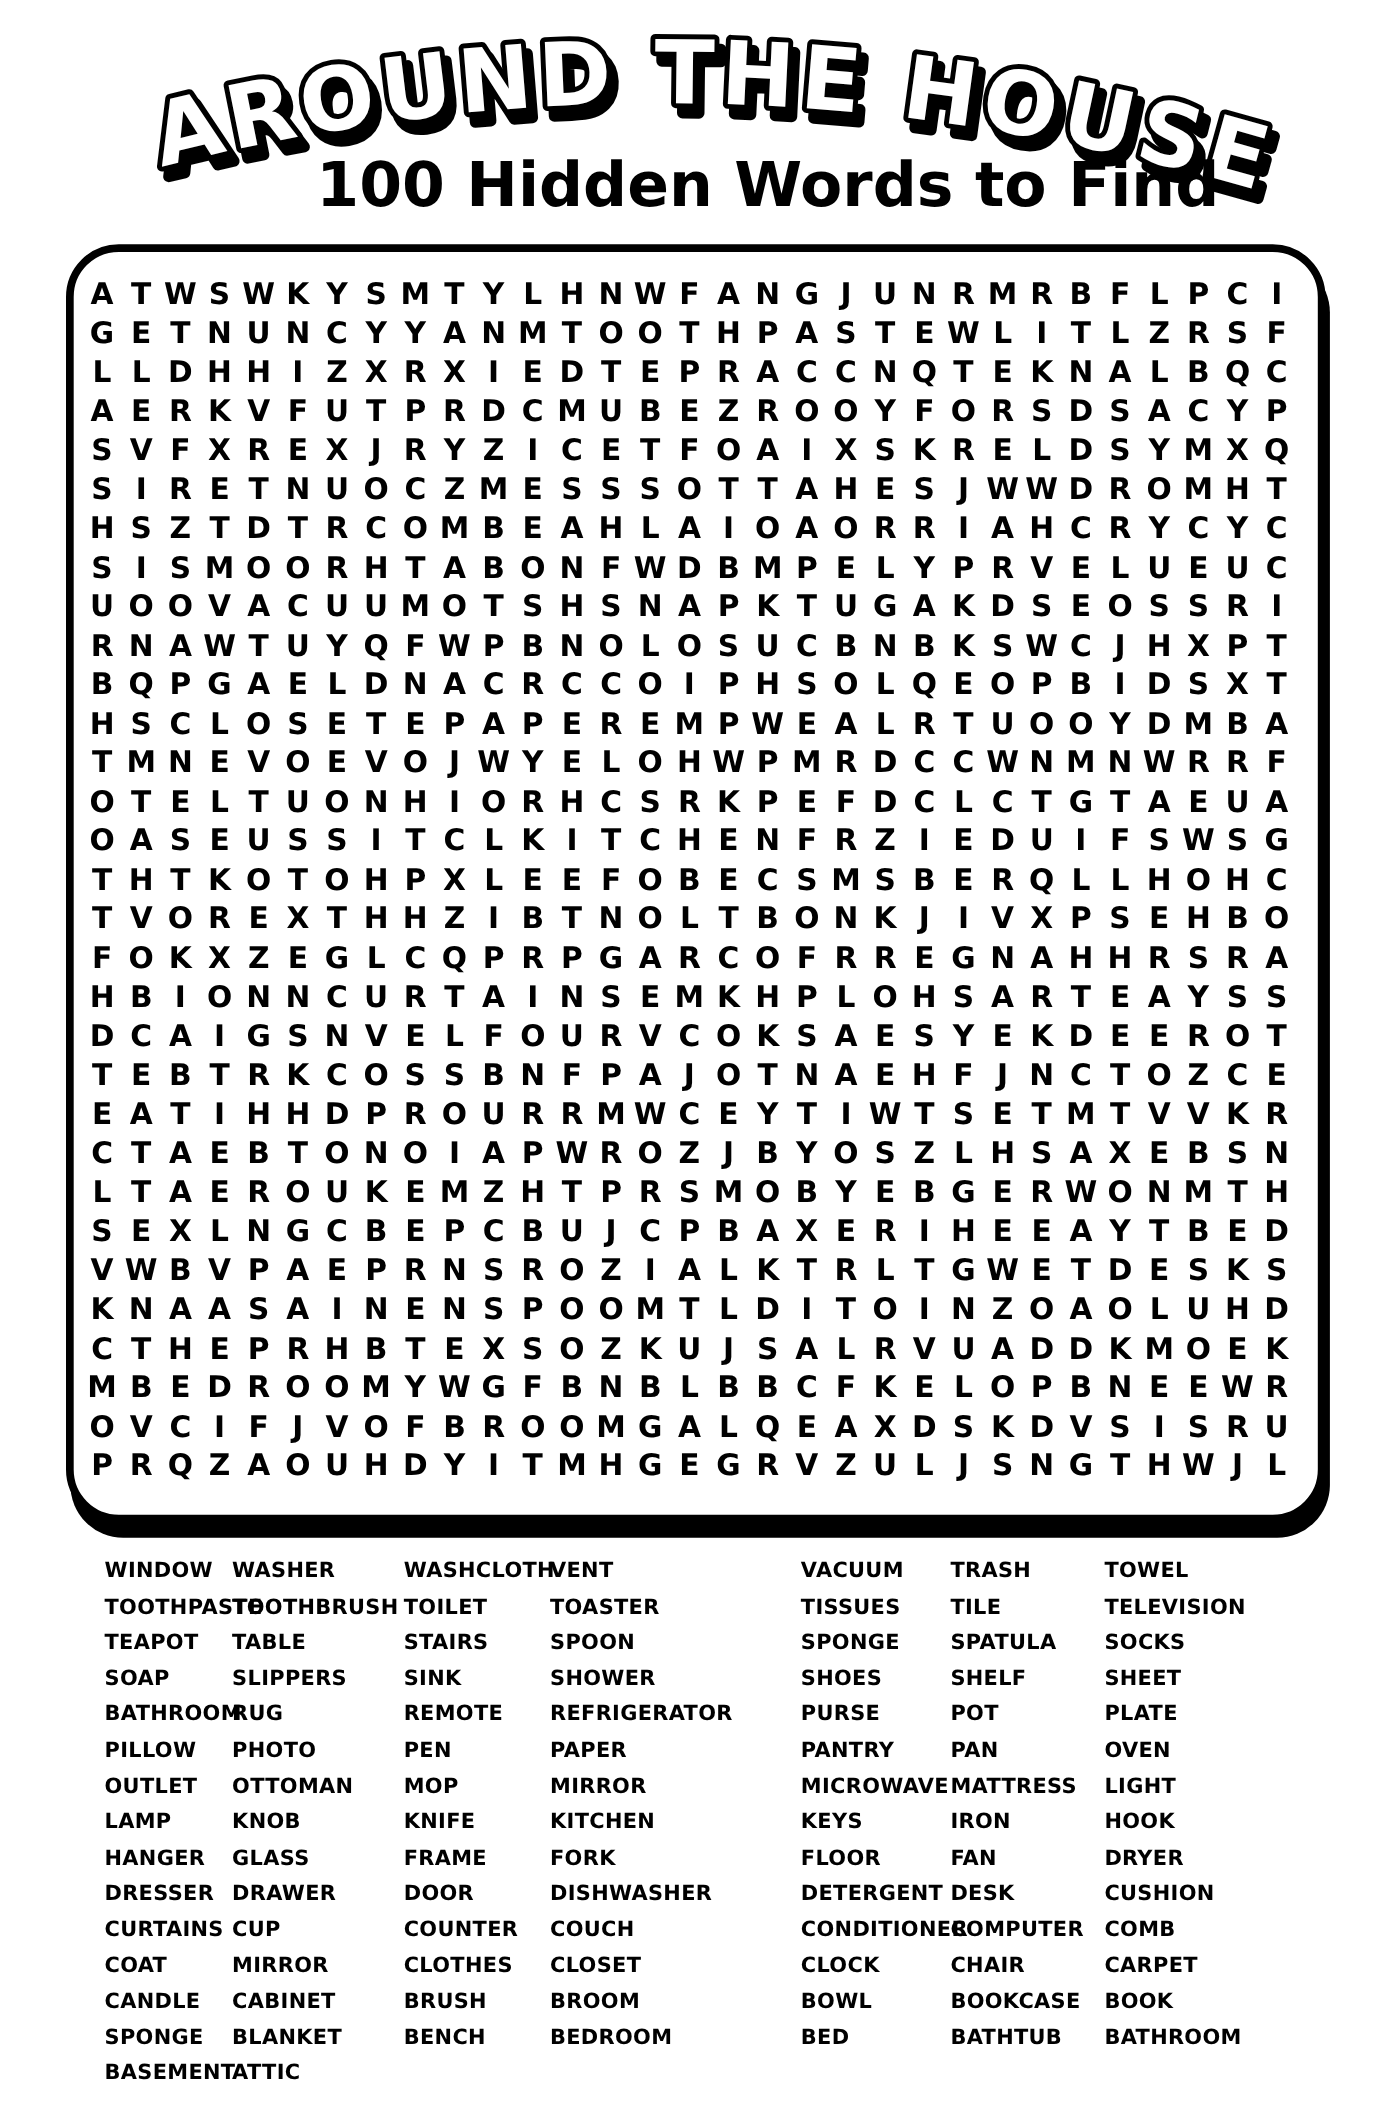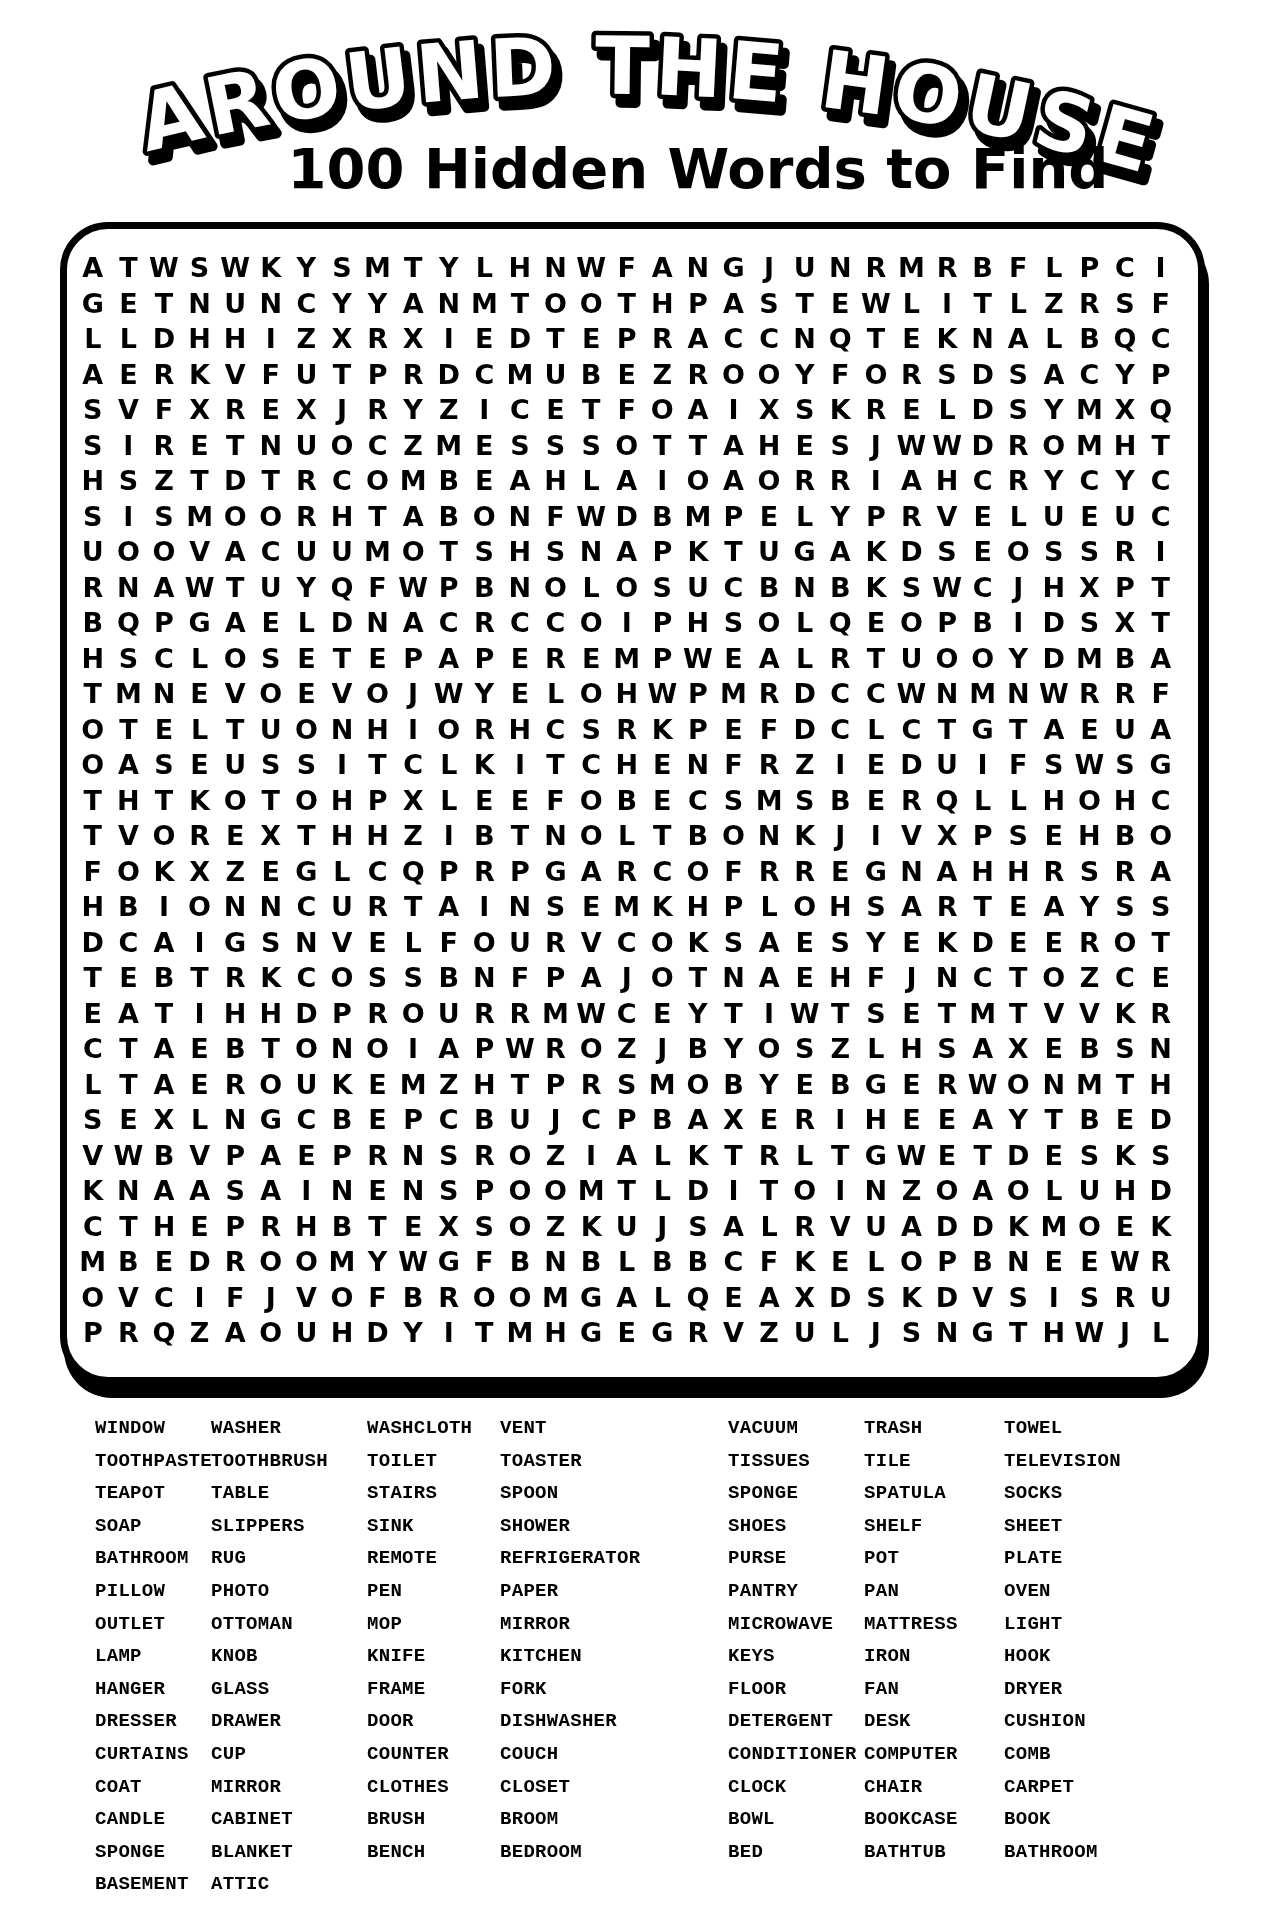--- a/index.html
+++ b/index.html
@@ -45,21 +45,21 @@
     display:grid;
     grid-template-columns:repeat(31,35.6px);
     grid-auto-rows:35.5px;
   }
   .cell{
     display:flex;align-items:center;justify-content:center;
     font-size:27px;font-weight:bold;color:#000;
     line-height:1;
   }
   
-  .word-list{position:absolute;left:0;top:0;width:1268px;height:1920px;font-family:Liberation Mono, monospace;}
+  .word-list{position:absolute;left:0;top:0;width:1268px;height:1920px;}
   .word-col{position:absolute;top:1412px;}
   .word-col .word{
     display:block;height:32.6px;line-height:32.6px;
     font-size:19px;font-weight:bold;letter-spacing:0.3px;
     color:#000;white-space:nowrap;
   }
   .wc1{left:95px}.wc2{left:211px}.wc3{left:367px}.wc4{left:500px}
   .wc5{left:728px}.wc6{left:864px}.wc7{left:1004px}
 </style>
 </head>

